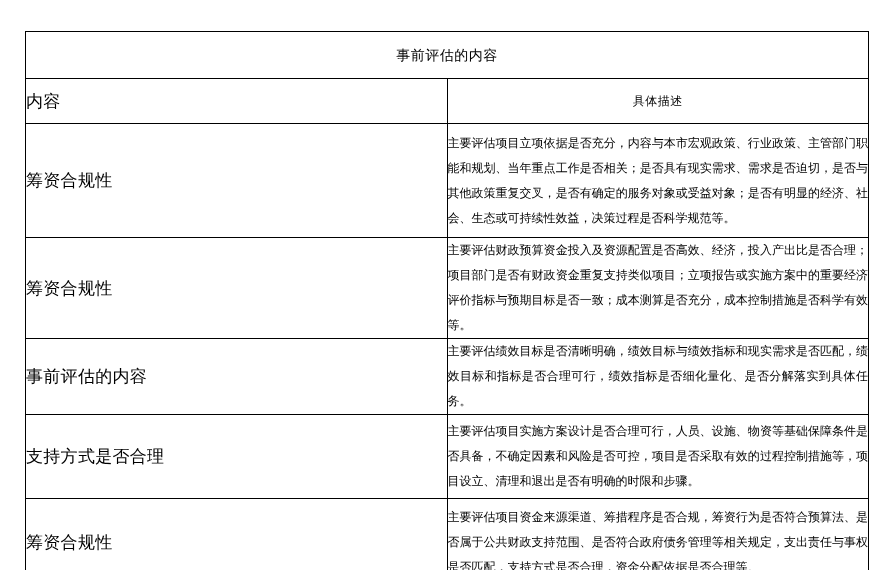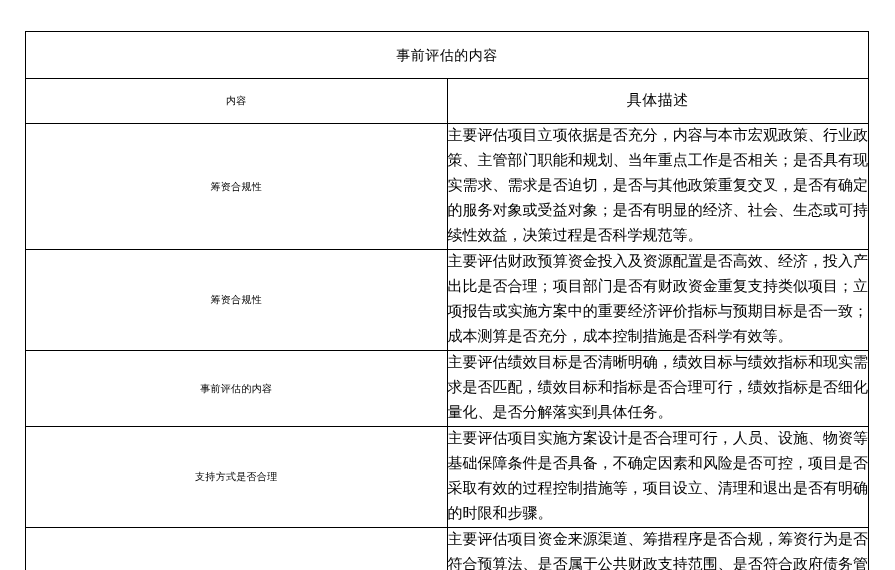--- a/index.html
+++ b/index.html
@@ -61,38 +61,37 @@
     text-align: center;
     vertical-align: middle;
     font-size: 15px;
     font-weight: bold;
     letter-spacing: 0.5px;
   }
 
   
   .col-name {
     width: 151px;
-    text-align: center;
+    text-align: left;
     vertical-align: middle;
-    font-size: 10px;
+    font-size: 17px;
     font-weight: normal;
     letter-spacing: 0.3px;
   }
 
   .col-desc {
     width: 691px;
     text-align: left;
     vertical-align: middle;
-    font-size: 15px;
+    font-size: 12px;
     font-weight: normal;
     line-height: 25px;
     padding: 6px 8px 6px 7px;
     text-align: justify;
     text-justify: inter-ideograph;
-    font-family: Liberation Mono, monospace;
   }
 
   .col-desc .desc-text {
     display: block;
   }
 
   
   tr.r1 td { height: 113px; margin-left: 12px; }
   tr.r2 td { height: 78px; margin-left: 40px; }
   tr.r3 td { height: 58px; }

